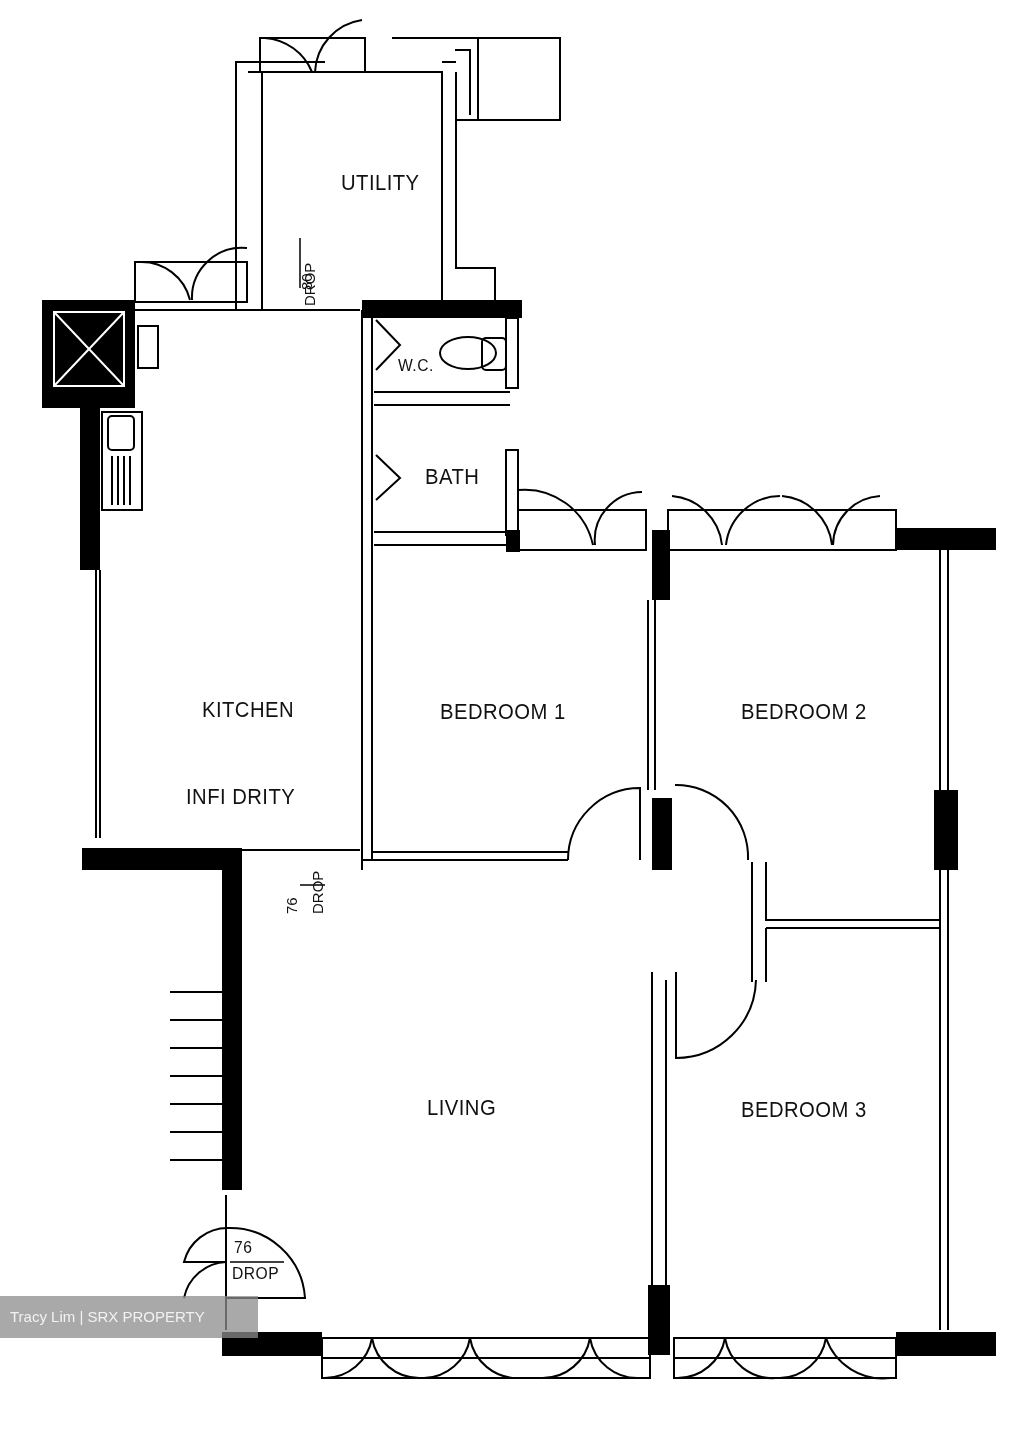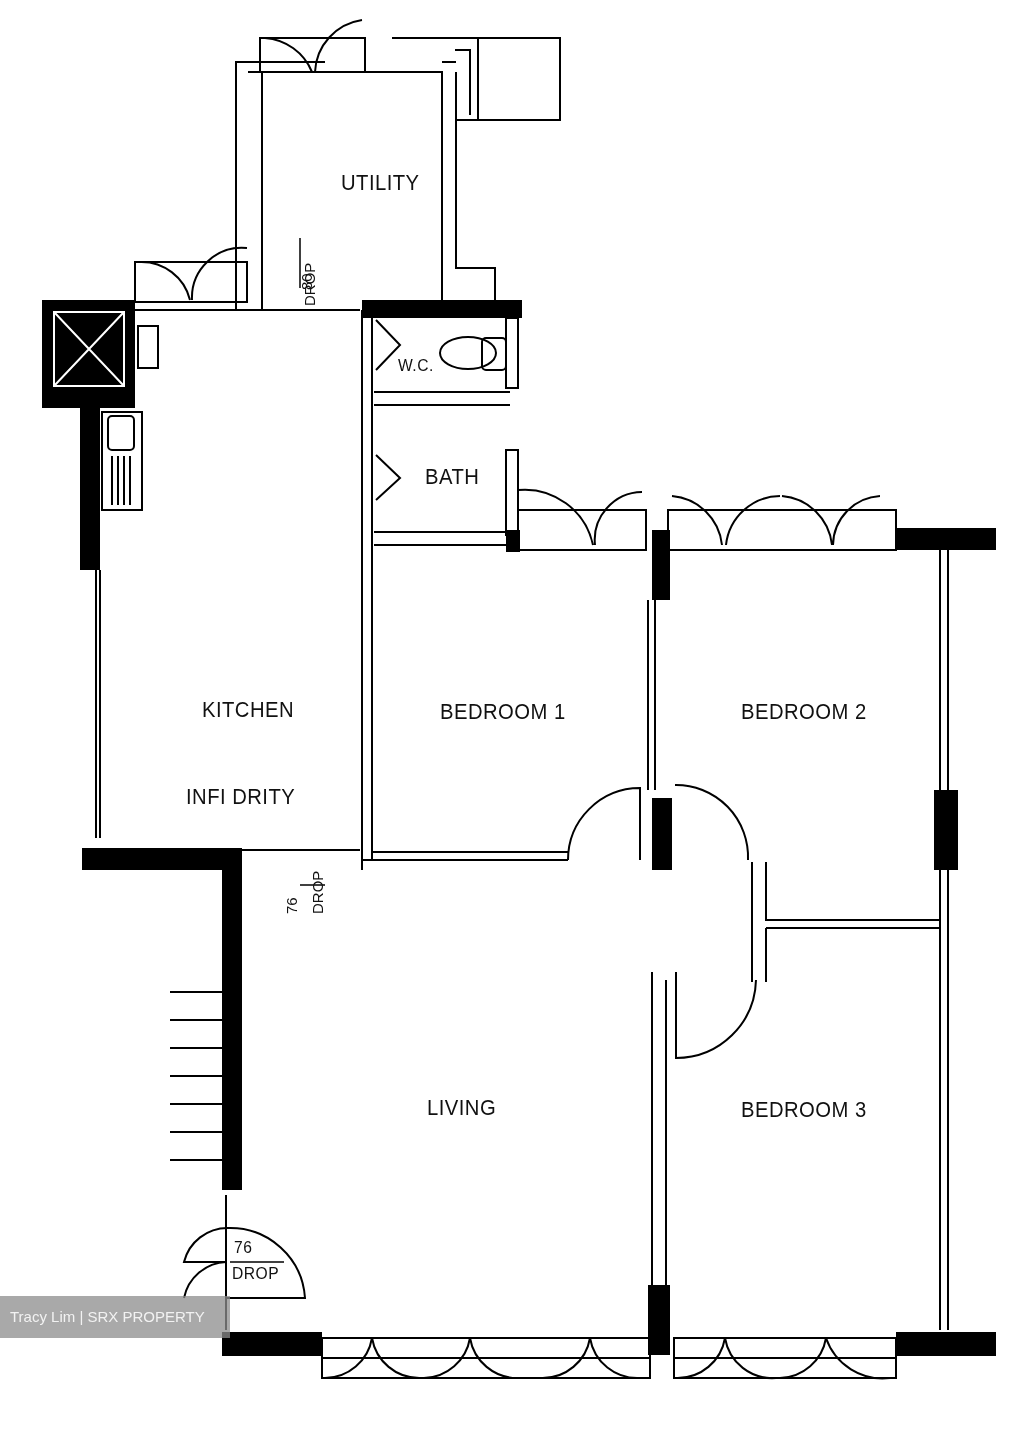--- a/index.html
+++ b/index.html
@@ -1,20 +1,20 @@
 <!DOCTYPE html>
 <html><head>
 <meta charset="utf-8">
 <style>
   html,body{margin:0;padding:0;background:#fff;}
   body{width:1036px;height:1440px;position:relative;overflow:hidden;}
   svg{position:absolute;left:0;top:0;}
   .lbl{position:absolute;font-family:"Liberation Sans",sans-serif;color:#111;font-size:22px;letter-spacing:0.5px;white-space:nowrap;transform:scaleX(0.92);transform-origin:left top;}
   .small{font-size:17px;}
-  .watermark{position:absolute;left:0;top:1296px;width:230px;height:42px;background:rgba(140,140,140,0.75);color:#f2f2f2;font-family:"Liberation Sans",sans-serif;font-size:15px;line-height:42px;padding-left:10px;box-sizing:border-box;white-space:nowrap;}
+  .watermark{position:absolute;left:0;top:1296px;width:258px;height:42px;background:rgba(140,140,140,0.75);color:#f2f2f2;font-family:"Liberation Sans",sans-serif;font-size:15px;line-height:42px;padding-left:10px;box-sizing:border-box;white-space:nowrap;}
   .rot{position:absolute;font-family:"Liberation Sans",sans-serif;font-size:15px;color:#111;transform:rotate(-90deg);transform-origin:left top;white-space:nowrap;line-height:15px;}
 </style>
 </head>
 <body>
 
 <svg width="1036" height="1440" viewBox="0 0 1036 1440" xmlns="http://www.w3.org/2000/svg">
   <g fill="none" stroke="#000" stroke-width="2">
 
     <path d="M236 310 V62 H265 M262 72 V310"></path>
     <path d="M248 62 H325 M248 72 H325 M262 72 H442 V300"></path>

